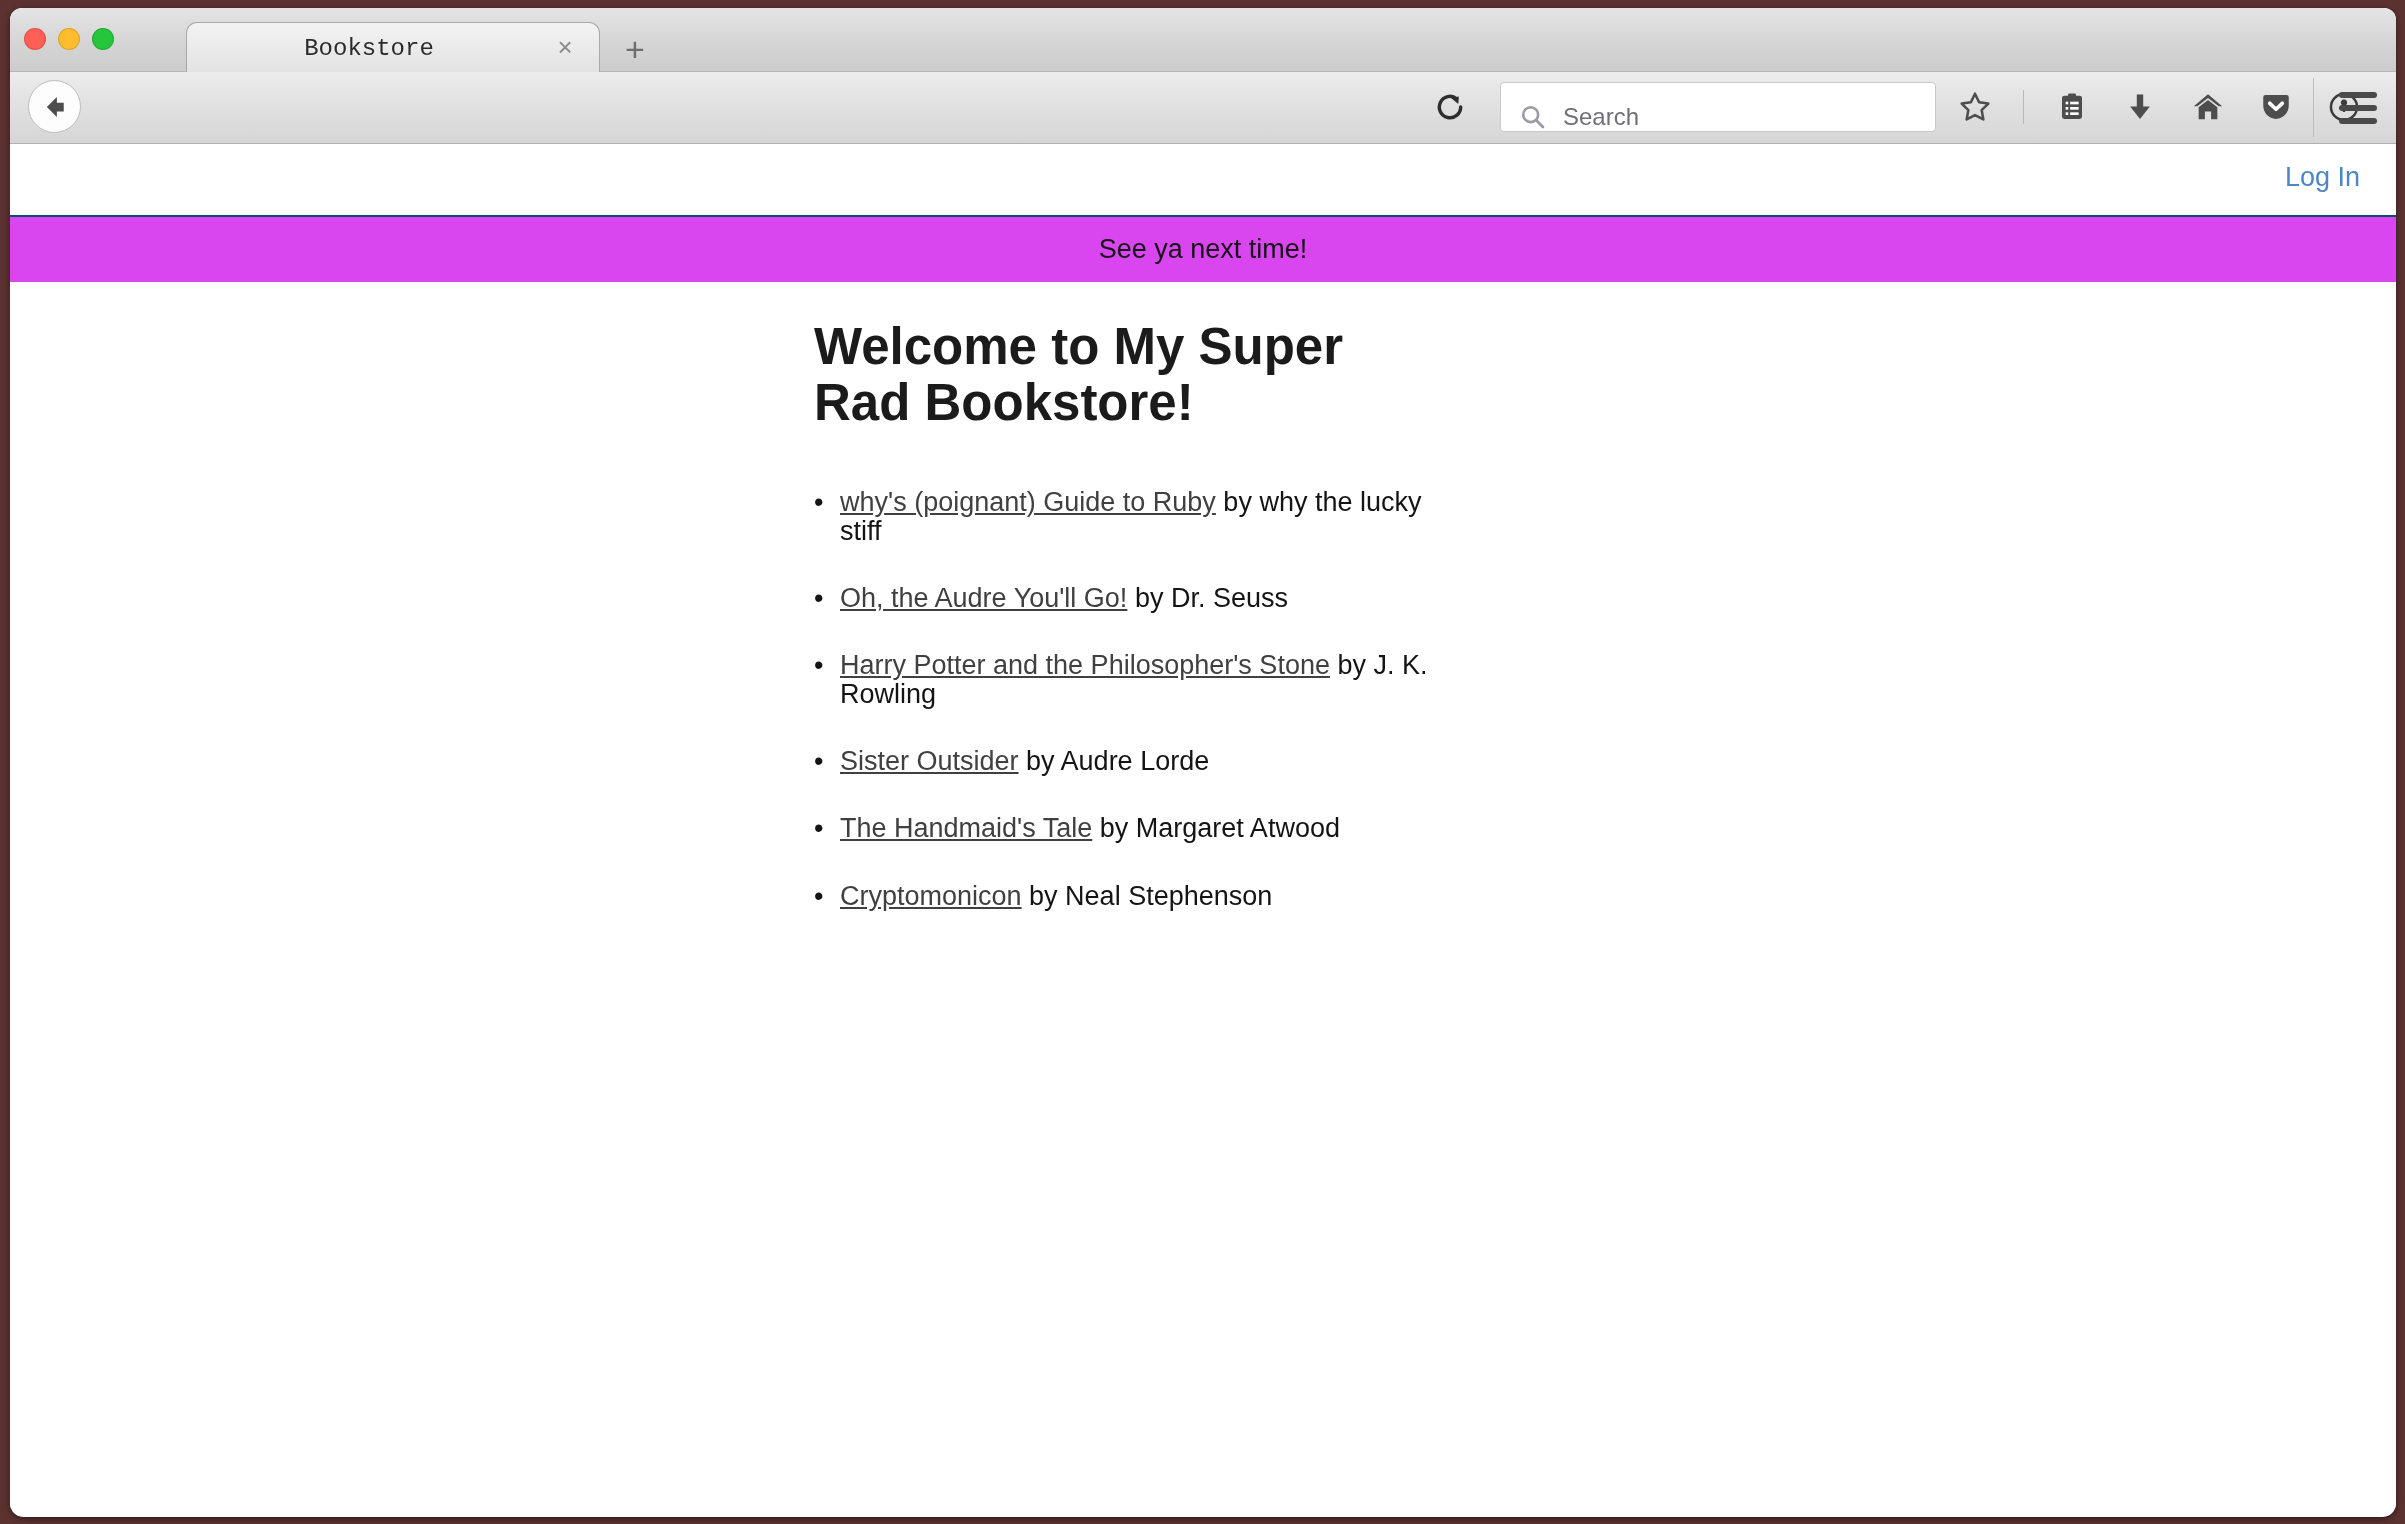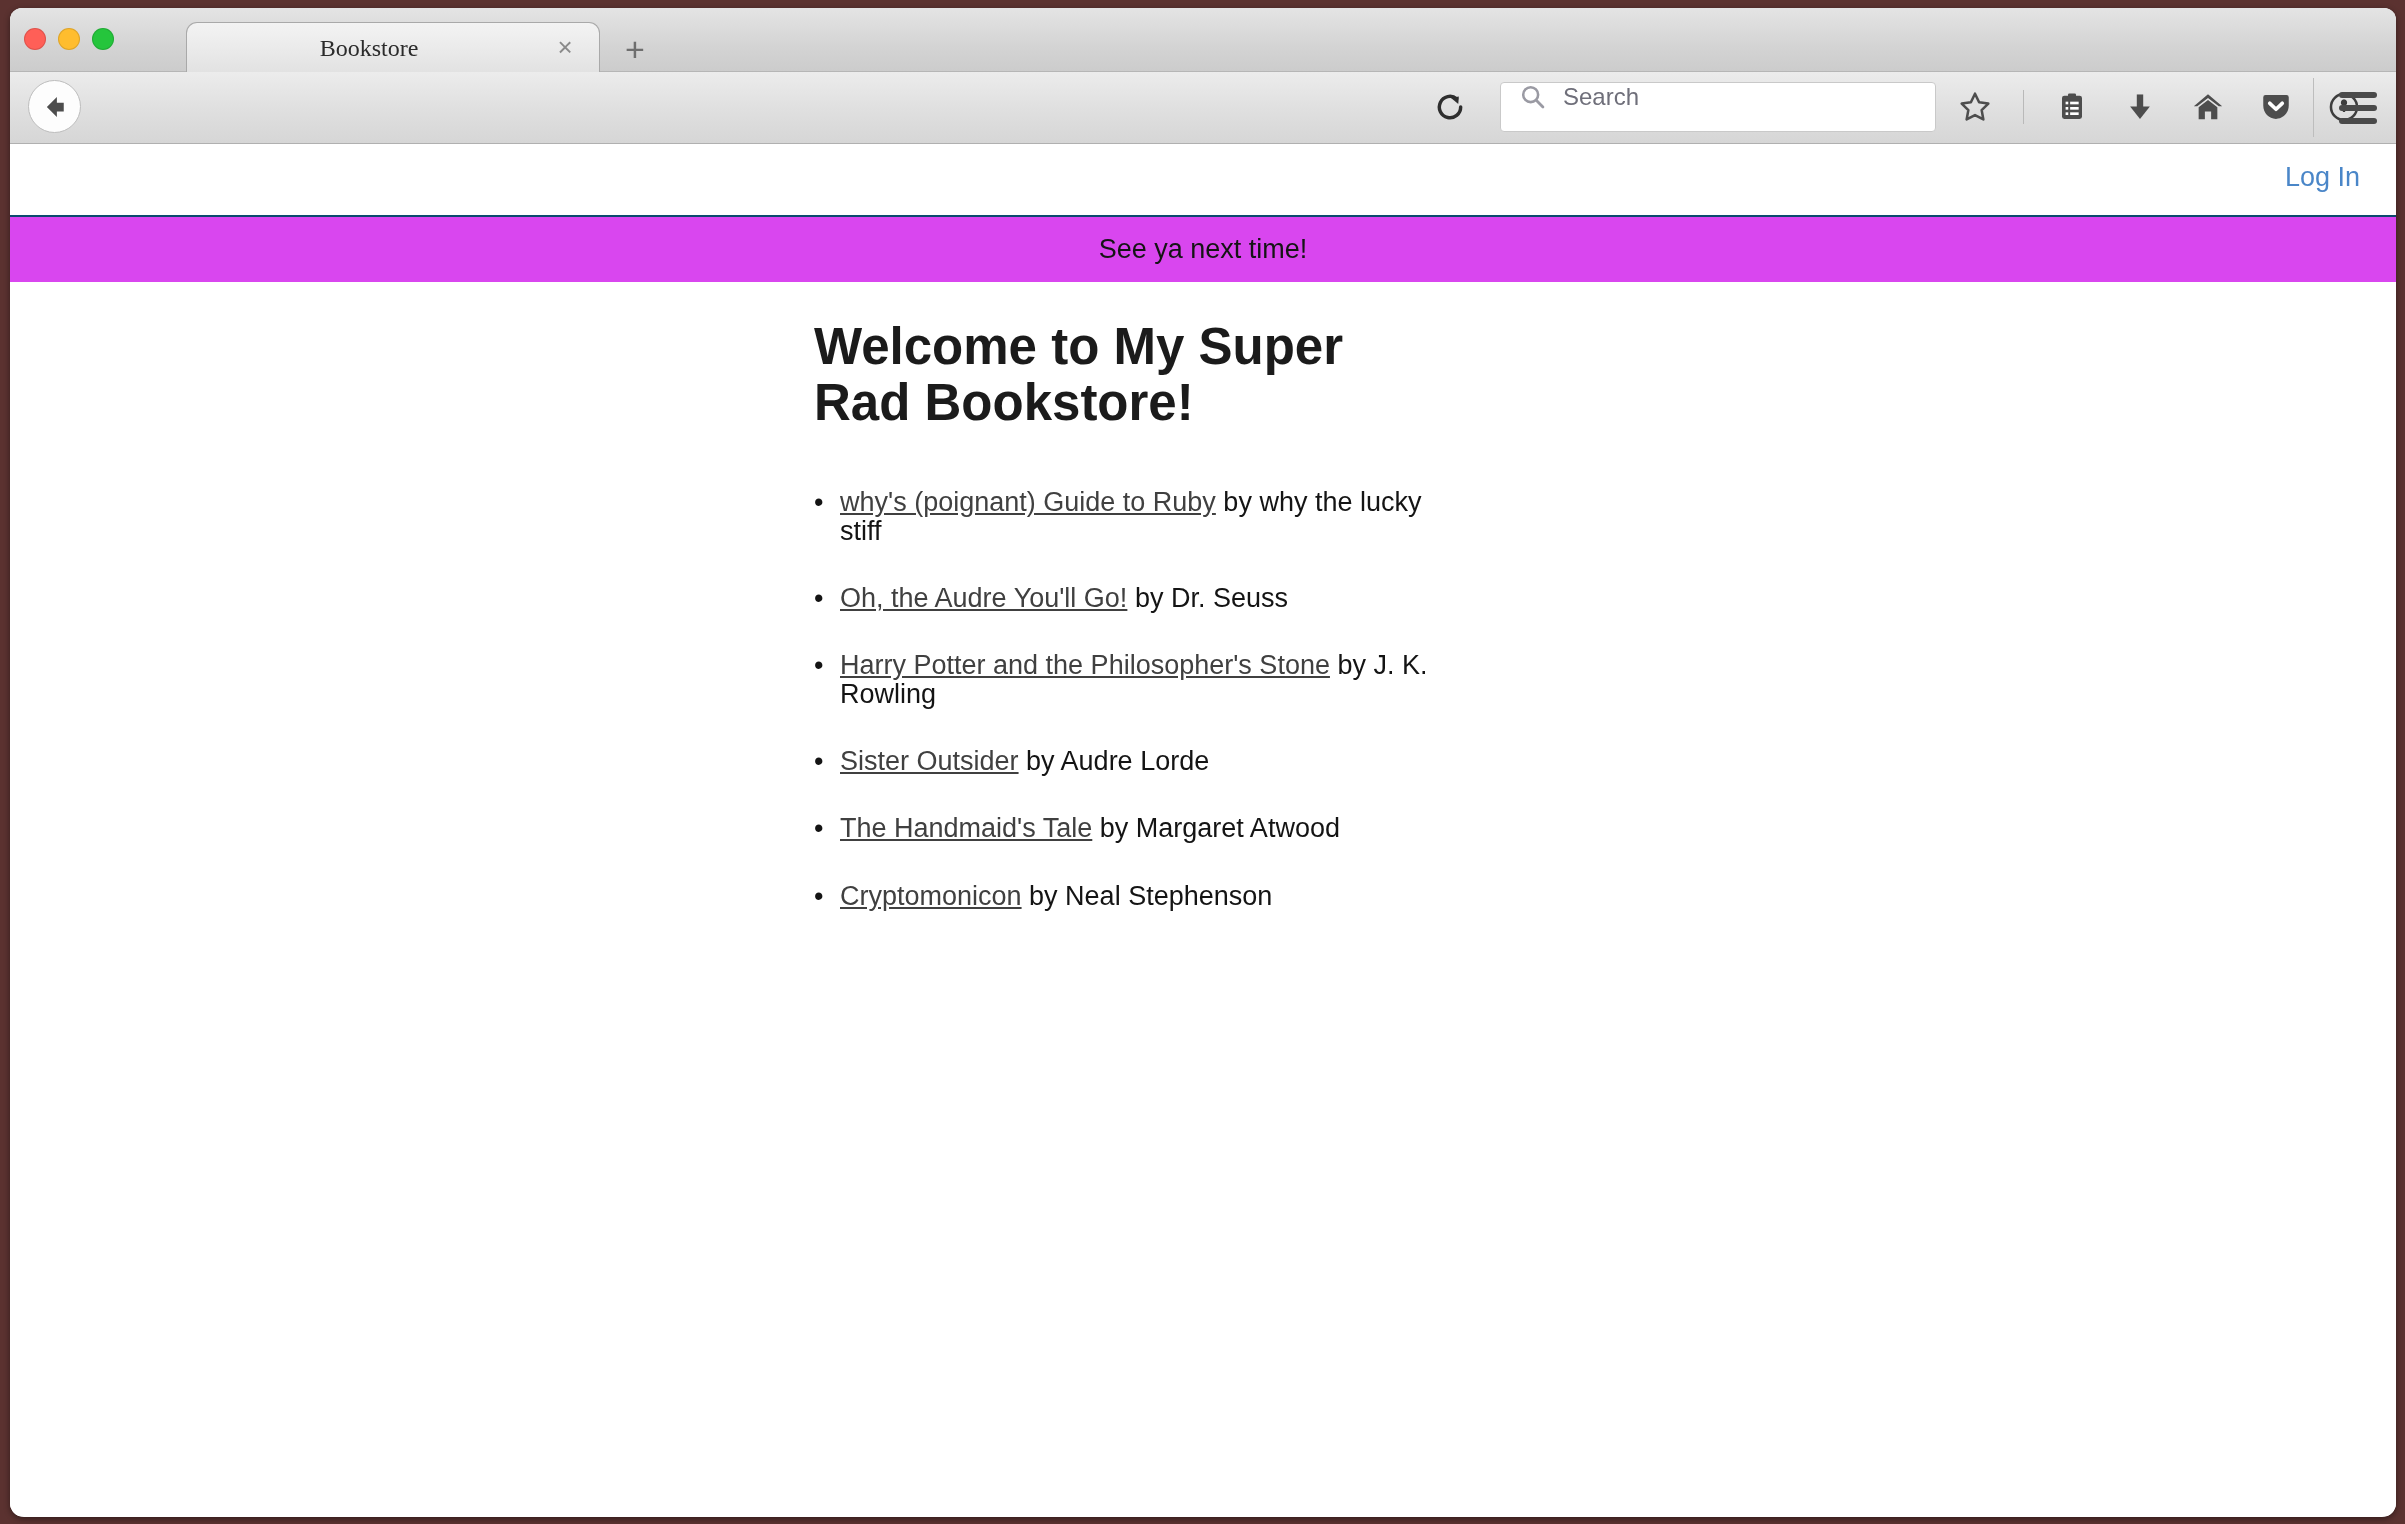--- a/index.html
+++ b/index.html
@@ -70,21 +70,21 @@
     border-radius: 11px 11px 0 0;
     box-sizing: border-box;
   }
   .tab-title {
     position: absolute;
     left: 0; right: 0;
     top: 12px;
     text-align: center;
     font-size: 24px;
     color: #2b2b2b;
-    font-family: Liberation Serif, serif;
+    font-family: Liberation Mono, monospace;
     padding-right: 48px;
     white-space: nowrap;
     overflow: hidden;
   }
   .tab-close {
     position: absolute;
     right: 20px; top: 10px;
     width: 28px; height: 28px;
     color: #8a8a8a;
     font-size: 26px;
@@ -169,21 +169,21 @@
     display: flex; align-items: center; justify-content: center;
   }
   .searchbar {
     position: absolute;
     left: 1490px; top: 10px;
     width: 436px; height: 50px;
     background: #ffffff;
     border: 1px solid #c9c9c9;
     border-radius: 4px;
     box-sizing: border-box;
-    display: flex; align-items: flex-start;
+    display: flex; align-items: flex-end;
     padding-left: 18px;
     gap: 16px;
   }
   .search-placeholder {
     font-size: 24px;
     color: #6f6f7a;
     font-family: "Liberation Sans", sans-serif;
   }
   .toolbar-icons {
     position: absolute;

